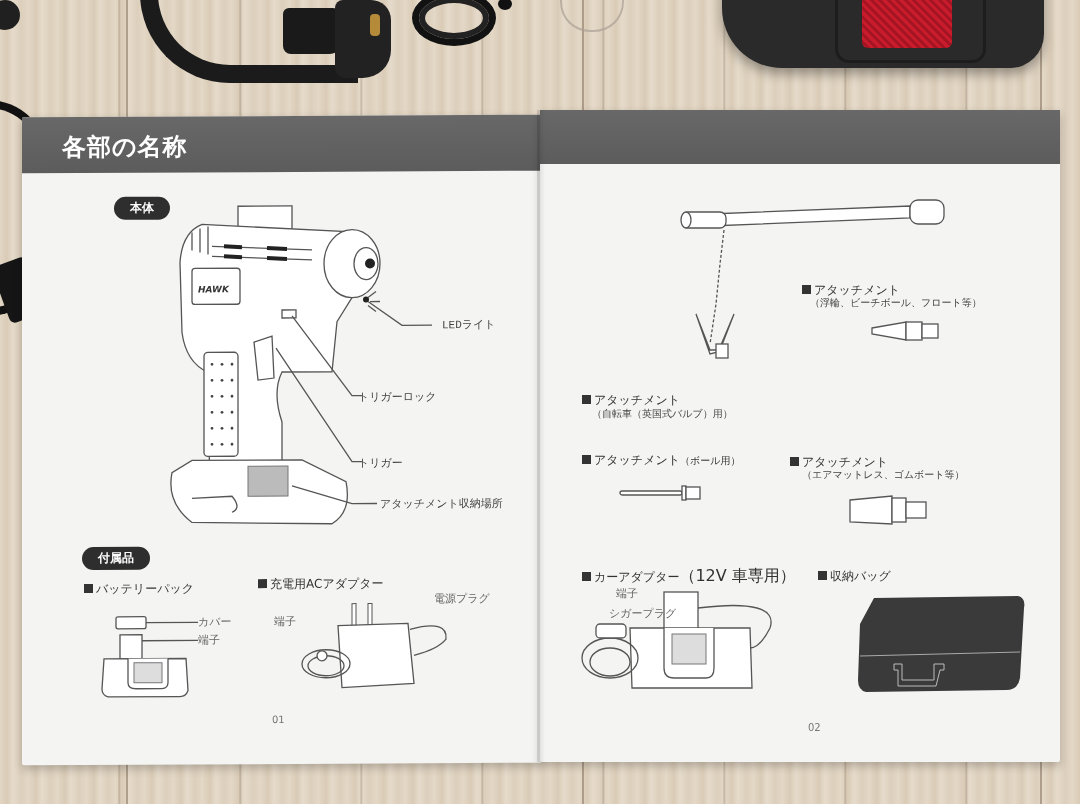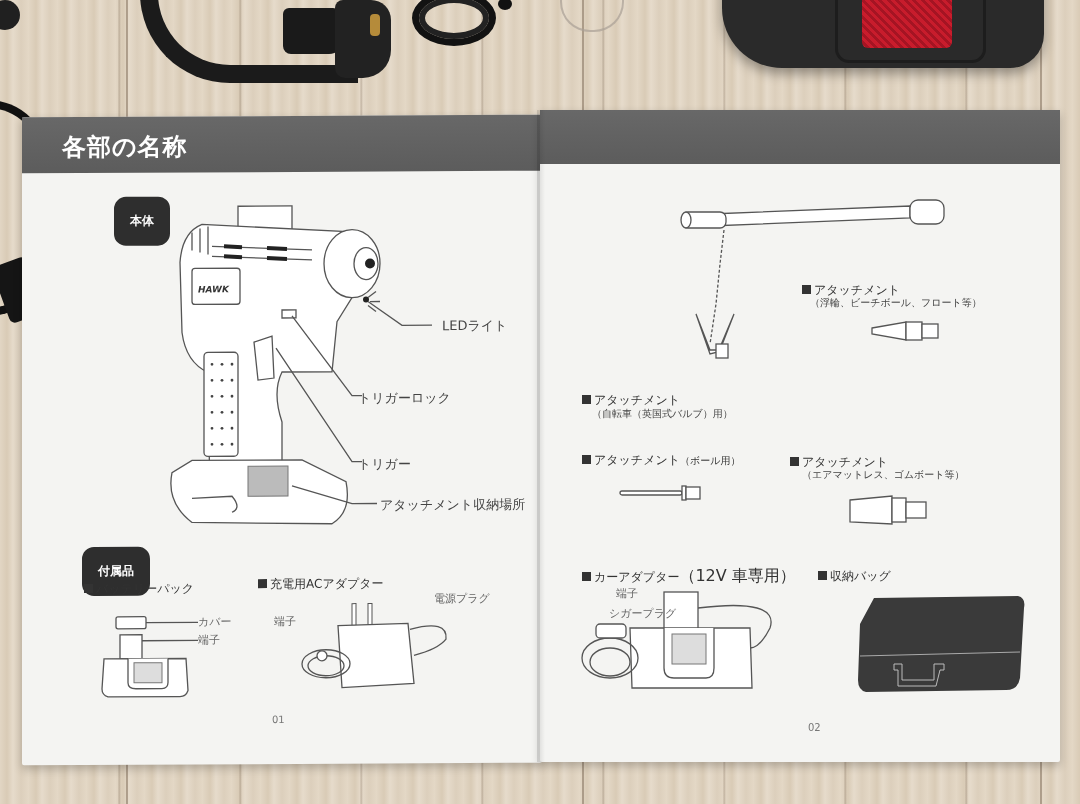--- a/index.html
+++ b/index.html
@@ -27,22 +27,22 @@
   .left-top{position:absolute;left:-10px;top:0;width:30px;height:30px;background:#202020;border-radius:50%;}
 
   
   .booklet{position:absolute;left:22px;top:110px;width:1040px;height:660px;}
   .page{position:absolute;background:#f4f4f2;box-shadow:0 4px 10px rgba(0,0,0,.22);}
   .page-left{left:0;top:6px;width:520px;height:648px;transform:skewY(-0.3deg);border-radius:2px;}
   .page-right{left:518px;top:0;width:520px;height:652px;border-radius:2px;}
   .spine{position:absolute;left:515px;top:0;width:8px;height:652px;background:linear-gradient(90deg,rgba(0,0,0,.12),rgba(0,0,0,0));}
   .band{position:absolute;left:0;top:0;right:0;height:56px;background:linear-gradient(180deg,#686868,#5c5c5c);}
   .band-title{position:absolute;left:40px;top:14px;color:#fff;font-size:24px;font-weight:bold;letter-spacing:1px;}
-  .pill{position:absolute;background:#2e2e2e;color:#fff;font-size:12px;font-weight:bold;border-radius:12px;padding:16px 16px;}
-  .label{position:absolute;font-size:13px;color:#444;white-space:nowrap;}
+  .pill{position:absolute;background:#2e2e2e;color:#fff;font-size:12px;font-weight:bold;border-radius:12px;padding:3px 16px;}
+  .label{position:absolute;font-size:11px;color:#444;white-space:nowrap;font-family:Liberation Mono, monospace;}
   .label-s{position:absolute;font-size:11px;color:#666;white-space:nowrap;}
   .heading{position:absolute;font-size:12px;color:#333;white-space:nowrap;}
   .heading .sq{display:inline-block;width:9px;height:9px;background:#333;margin-right:3px;vertical-align:0px;}
   .sub{position:absolute;font-size:11px;color:#444;white-space:nowrap;}
   .pnum{position:absolute;font-size:10px;color:#777;}
   svg{position:absolute;overflow:visible;}
   .ln{fill:none;stroke:#555;stroke-width:1.3;}
   .lnw{fill:#fff;stroke:#555;stroke-width:1.3;}
 </style>
 </head>

